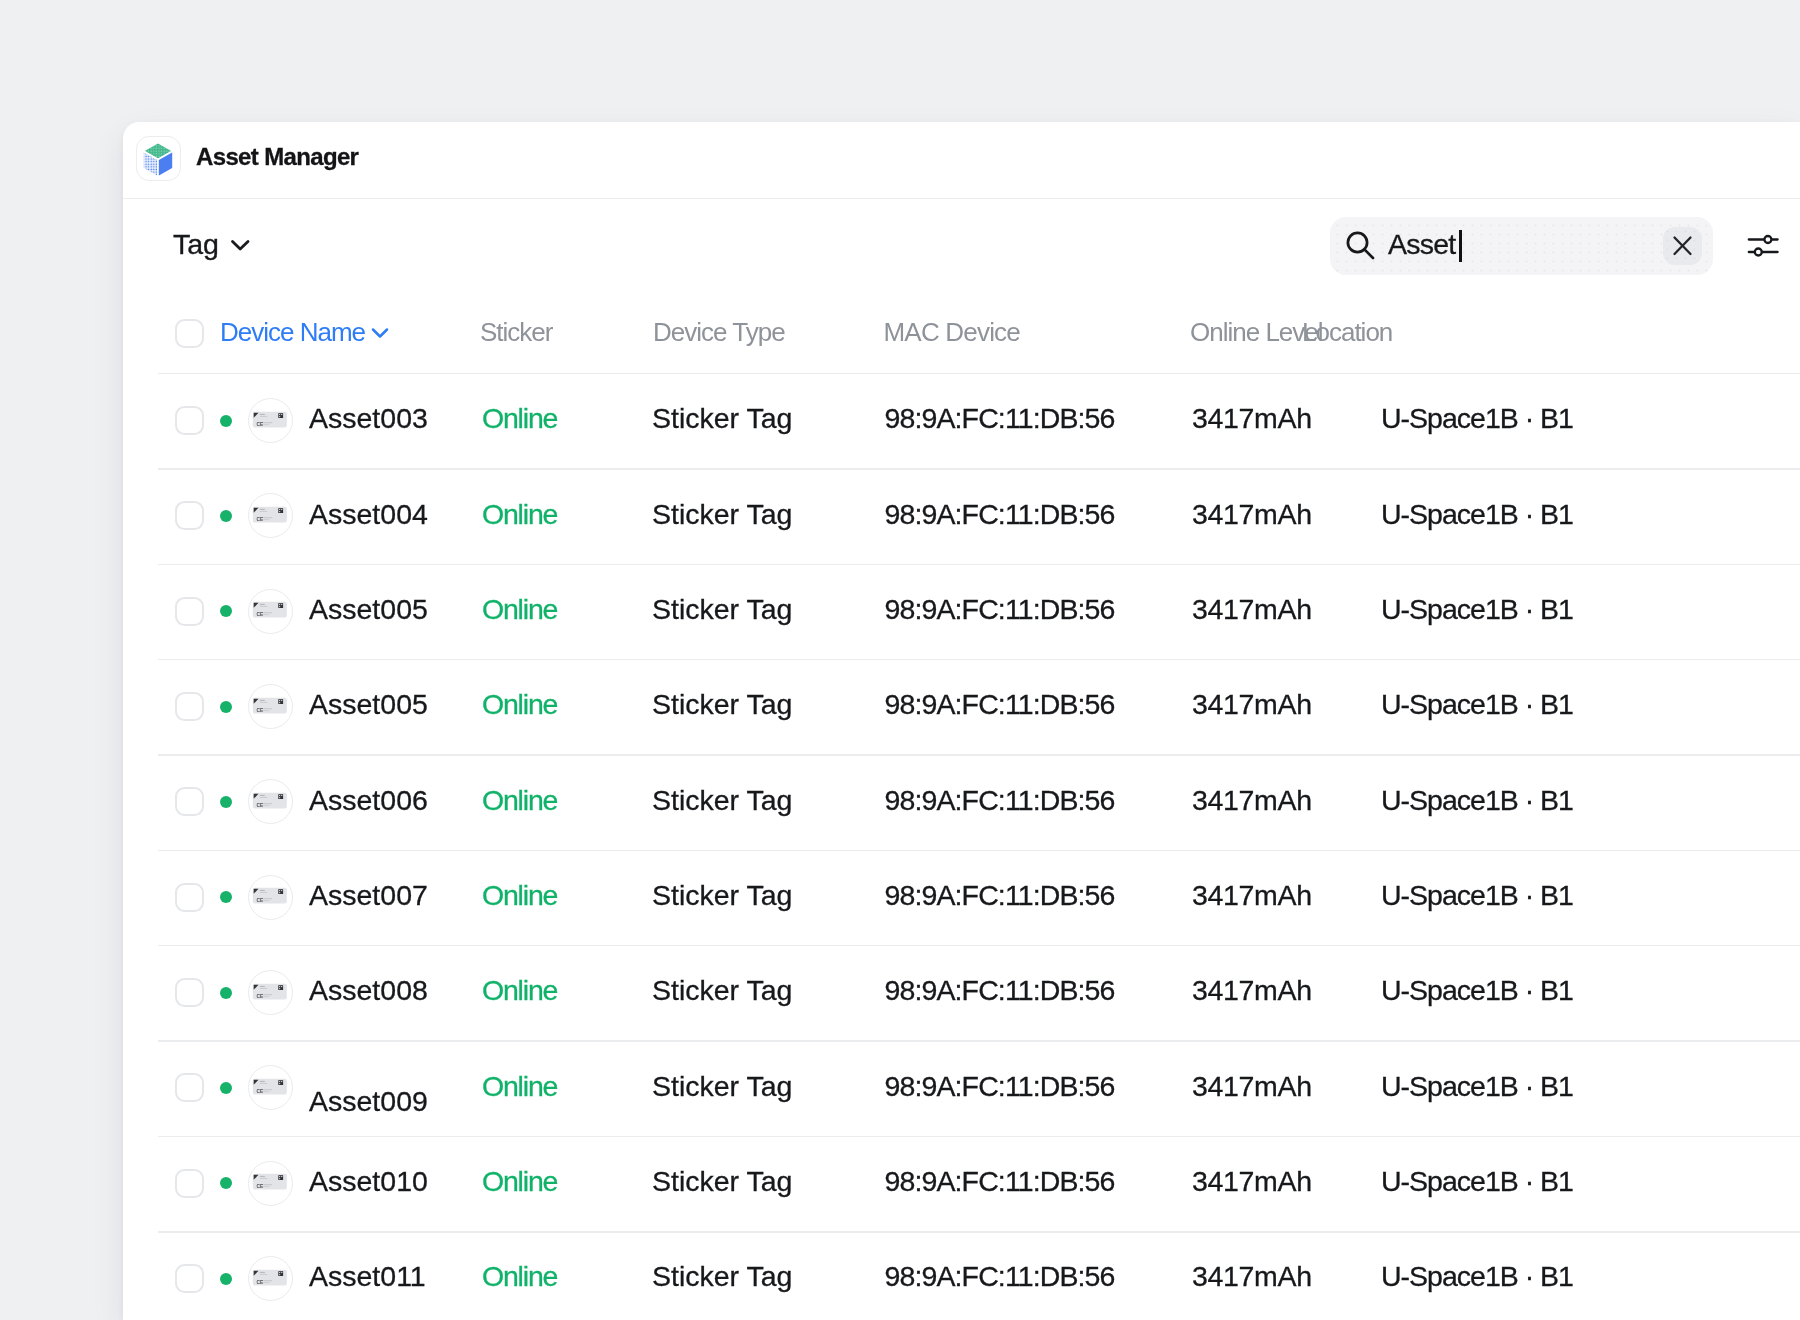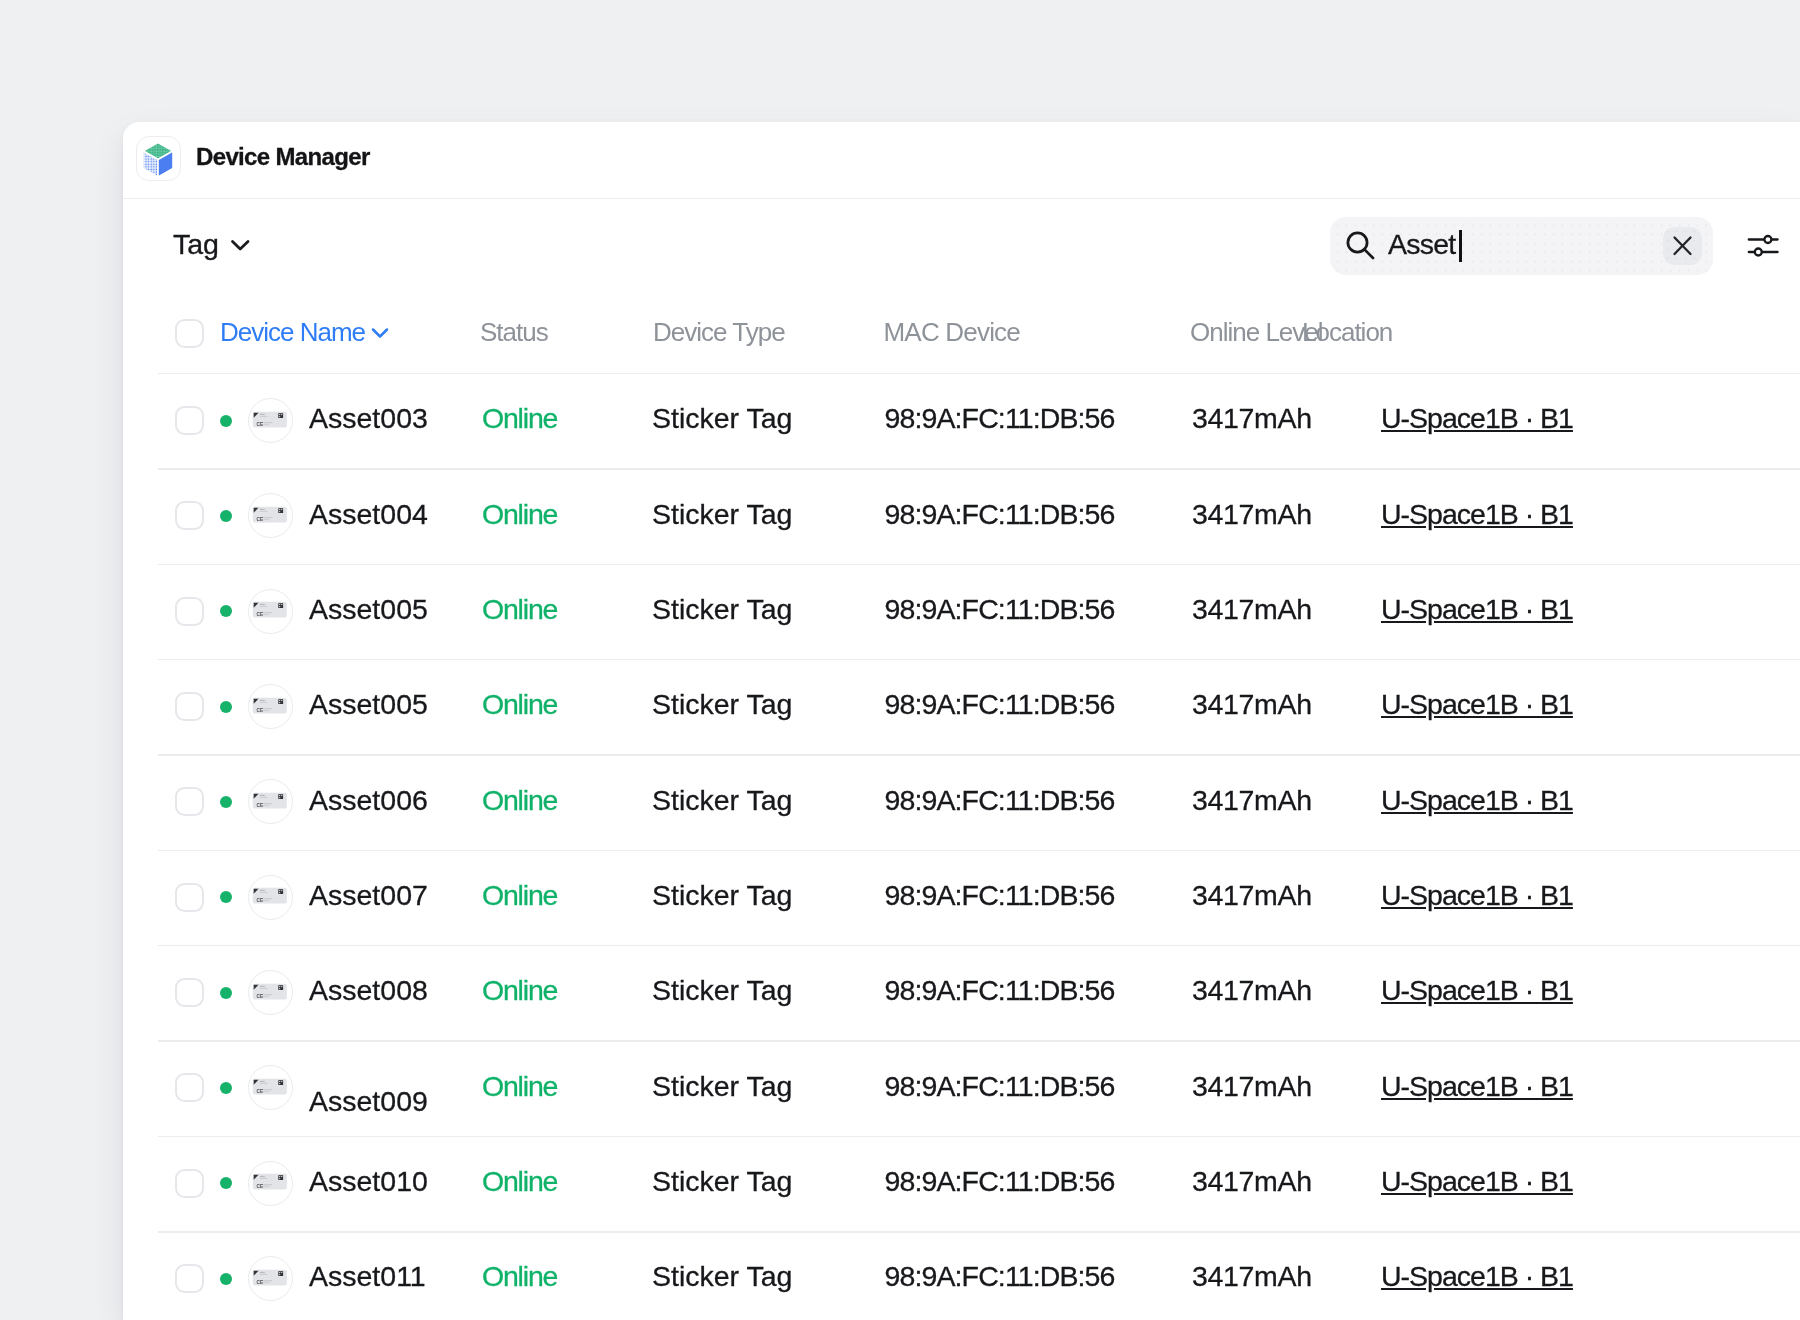--- a/index.html
+++ b/index.html
@@ -4,21 +4,21 @@
   * { margin:0; padding:0; box-sizing:border-box; }
   html,body { width:1800px; height:1320px; background:#eff0f2; overflow:hidden;
     font-family:"Liberation Sans",sans-serif; -webkit-font-smoothing:antialiased; }
   #page { position:relative; width:1800px; height:1320px; }
   .card { position:absolute; left:123px; top:122px; width:1677px; height:1198px;
     background:#fff; border-radius:16px 0 0 0;
     box-shadow:0 2px 6px rgba(16,24,40,.05), 0 14px 34px rgba(16,24,40,.08); }
   .t { position:absolute; line-height:1; font-size:28.5px; color:#17181b; letter-spacing:0; white-space:pre; -webkit-text-stroke:0.3px currentColor; }
   .online { color:#10b269; letter-spacing:-1.2px; }
   .mac { letter-spacing:-0.88px; }
-  .loc { letter-spacing:-1.0px;text-decoration:underline; }
+  .loc { letter-spacing:-1.0px; }
   .batt { letter-spacing:-0.33px; }
   .hdr { position:absolute; line-height:1; font-size:26px; color:#8e9299; letter-spacing:-1.0px; white-space:pre;text-align:right; }
   .sep { position:absolute; left:158px; right:0; height:1.5px; background:#eaecee; }
   .cb { position:absolute; width:29px; height:29px; border:2px solid #e5e7ea; border-radius:9.5px; background:#fff; }
   .dot { position:absolute; width:12px; height:12px; border-radius:50%; background:#17b26a; }
   .ava { position:absolute; width:45px; height:45px; border:1.5px solid #e9ebee; border-radius:50%; background:#fff;
           display:flex; align-items:center; justify-content:center; overflow:hidden; }
 </style></head>
 <body>
 <div id="page">
@@ -36,21 +36,21 @@
             <circle cx="1.2" cy="1.2" r="0.75" fill="#4b7ef0"></circle>
         </pattern>
       </defs>
       <g>
         <polygon points="21,5.5 36,14 21,22.5 6,14" fill="url(#dg)" stroke="#fff" stroke-width="1.6"></polygon>
         <polygon points="6,14 21,22.5 21,40 6,31.5" fill="url(#db)" stroke="#fff" stroke-width="1.6"></polygon>
         <polygon points="21,22.5 36,14 36,31.5 21,40" fill="#4b7ef0" stroke="#fff" stroke-width="1.6"></polygon>
       </g>
     </svg>
   </div>
-  <div class="t" style="left:196px;top:144.7px;font-size:24px;font-weight:bold;color:#141417;letter-spacing:-0.65px">Device Manager</div>
+  <div class="t" style="left:196px;top:144.7px;font-size:24px;font-weight:bold;color:#141417;letter-spacing:-0.65px">Asset Manager</div>
   <div style="position:absolute;left:123px;right:0;top:197.5px;height:1.5px;background:#ebedef"></div>
 
   <div class="t" style="left:173px;top:229.6px;font-weight:500;letter-spacing:-0.1px;-webkit-text-stroke:0.35px #1b1c1f">Tag</div>
   <svg style="position:absolute;left:229px;top:238px" width="22" height="15" viewBox="0 0 22 15">
     <polyline points="3.5,3.5 11.2,11 19,3.5" fill="none" stroke="#1b1c1f" stroke-width="2.8" stroke-linecap="round" stroke-linejoin="round"></polyline>
   </svg>
 
   <div style="position:absolute;left:1330px;top:217px;width:383px;height:58px;border-radius:16px;background:#f4f4f6;
        background-image:radial-gradient(circle,#e7e8ec 0.9px,rgba(0,0,0,0) 1.1px);background-size:9px 9px;background-position:3px 4px;"></div>
   <svg style="position:absolute;left:1344px;top:229px" width="34" height="34" viewBox="0 0 34 34">
@@ -70,21 +70,21 @@
     <line x1="4.8" y1="21" x2="33.6" y2="21" stroke="#17181b" stroke-width="2.3" stroke-linecap="round"></line>
     <circle cx="23.9" cy="8.5" r="3.5" fill="#fff" stroke="#17181b" stroke-width="2.3"></circle>
     <circle cx="14.3" cy="21" r="3.5" fill="#fff" stroke="#17181b" stroke-width="2.3"></circle>
   </svg>
 
   <div class="cb" style="left:175px;top:318.8px"></div>
   <div class="hdr" style="left:220px;top:318.8px;color:#2e7df6;font-weight:500">Device Name</div>
   <svg style="position:absolute;left:370px;top:325.5px" width="20" height="14" viewBox="0 0 20 14">
     <polyline points="3,3.5 10,10.5 17,3.5" fill="none" stroke="#2e7df6" stroke-width="2.5" stroke-linecap="round" stroke-linejoin="round"></polyline>
   </svg>
-  <div class="hdr" style="left:480px;top:318.8px">Status</div>
+  <div class="hdr" style="left:480px;top:318.8px">Sticker</div>
   <div class="hdr" style="left:653px;top:318.8px">Device Type</div>
   <div class="hdr" style="left:883.5px;top:318.8px;letter-spacing:-0.8px">MAC Device</div>
   <div class="hdr" style="left:1190px;top:318.8px">Online Level</div>
   <div class="hdr" style="left:1302px;top:318.8px">Location</div>
   <div class="sep" style="top:372.8px"></div>
 
   <div class="cb" style="left:175px;top:406.0px"></div>
   <div class="dot" style="left:219.9px;top:414.5px"></div>
   <div class="ava" style="left:247.5px;top:398.0px">
     <svg width="42" height="42" viewBox="0 0 42 42">

